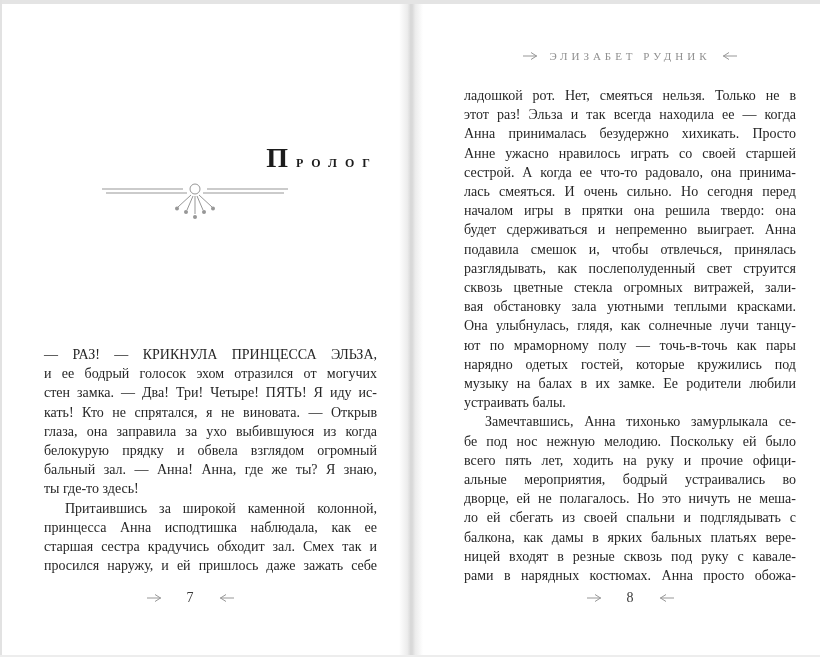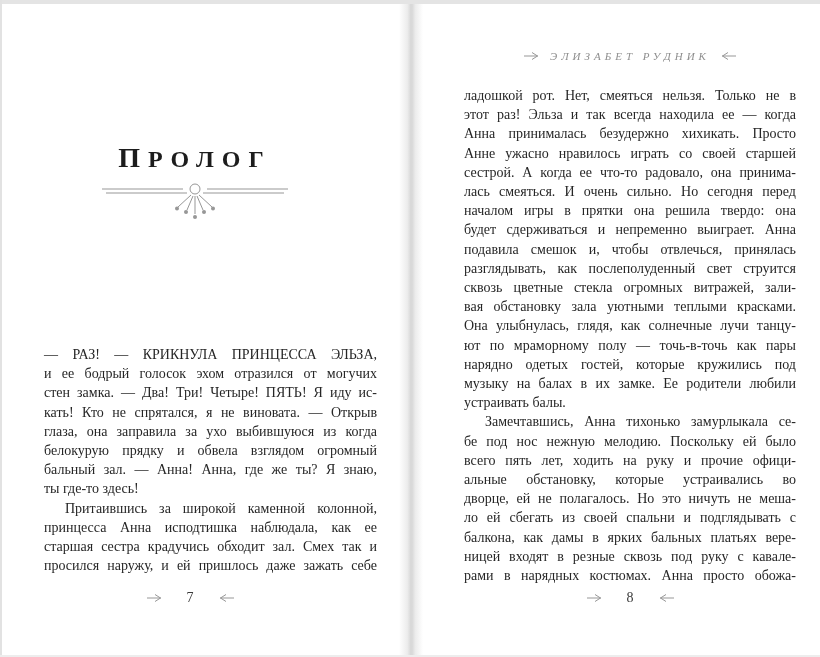--- a/index.html
+++ b/index.html
@@ -23,22 +23,22 @@
     background: linear-gradient(to right, #ffffff 0%, #ececec 35%, #d9d9d9 48%, #d9d9d9 55%, #ececec 68%, #ffffff 100%);
   }
 
   .page { position: absolute; top: 4px; height: 653px; background: transparent; }
   .page.left  { left: 0;   width: 399px; }
   .page.right { left: 423px; width: 397px; }
 
   
   .chapter-title {
     position: absolute; top: 139px; left: 12px; width: 366px;
-    text-align: center;
-    font-size: 24px; line-height: 30px;
+    text-align: right;
+    font-size: 12px; line-height: 30px;
     font-weight: bold;
     letter-spacing: 8px;
     color: #1c1c1c;
     text-transform: uppercase;
   }
   .chapter-title::first-letter { font-size: 28px; }
 
   .chapter-ornament { position: absolute; top: 178px; left: 100px; }
 
   
@@ -54,21 +54,21 @@
   .text-line.para-end { text-align-last: left; }
   .text-line.indent { text-indent: 21px; }
 
   
   .running-header {
     position: absolute; top: 46px; left: 41px; width: 332px;
     display: flex; align-items: center; justify-content: center; gap: 10px;
     color: #8f8f8f;
   }
   .running-header .header-text {
-    font-size: 11px; letter-spacing: 4px; font-weight: normal; font-style: italic;
+    font-size: 11px; letter-spacing: 4px; font-weight: normal;
   }
 
   
   .page-footer {
     position: absolute; top: 586px;
     display: flex; align-items: center; justify-content: center; gap: 24px;
   }
   .page.left  .page-footer { left: 8px;  width: 364px; }
   .page.right .page-footer { left: 41px; width: 332px; }
   .page-number { font-size: 14px; color: #3a3a3a; }
@@ -162,21 +162,21 @@
         <div class="text-line">сквозь цветные стекла огромных витражей, зали-</div>
         <div class="text-line">вая обстановку зала уютными теплыми красками.</div>
         <div class="text-line">Она улыбнулась, глядя, как солнечные лучи танцу-</div>
         <div class="text-line">ют по мраморному полу — точь-в-точь как пары</div>
         <div class="text-line">нарядно одетых гостей, которые кружились под</div>
         <div class="text-line">музыку на балах в их замке. Ее родители любили</div>
         <div class="text-line para-end">устраивать балы.</div>
         <div class="text-line indent">Замечтавшись, Анна тихонько замурлыкала се-</div>
         <div class="text-line">бе под нос нежную мелодию. Поскольку ей было</div>
         <div class="text-line">всего пять лет, ходить на руку и прочие офици-</div>
-        <div class="text-line">альные обстановку, которые устраивались во</div>
+        <div class="text-line">альные мероприятия, бодрый устраивались во</div>
         <div class="text-line">дворце, ей не полагалось. Но это ничуть не меша-</div>
         <div class="text-line">ло ей сбегать из своей спальни и подглядывать с</div>
         <div class="text-line">балкона, как дамы в ярких бальных платьях вере-</div>
         <div class="text-line">ницей входят в резные сквозь под руку с кавале-</div>
         <div class="text-line">рами в нарядных костюмах. Анна просто обожа-</div>
       </div>
 
     <div class="page-footer">
       <svg class="orn" width="16" height="10" viewBox="0 0 16 10">
         <line class="s" x1="0" y1="5" x2="14" y2="5"></line>

